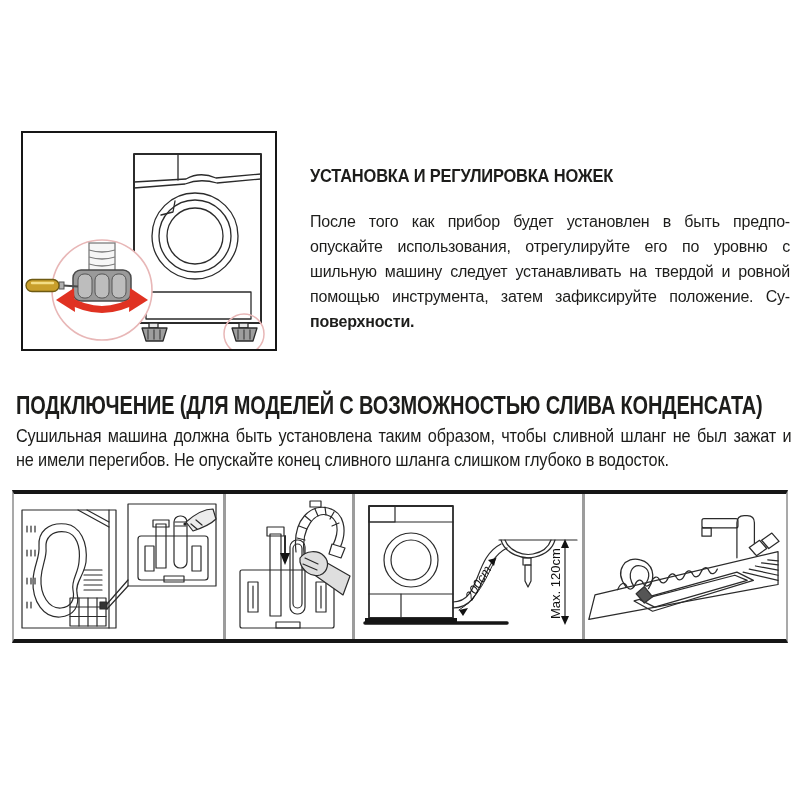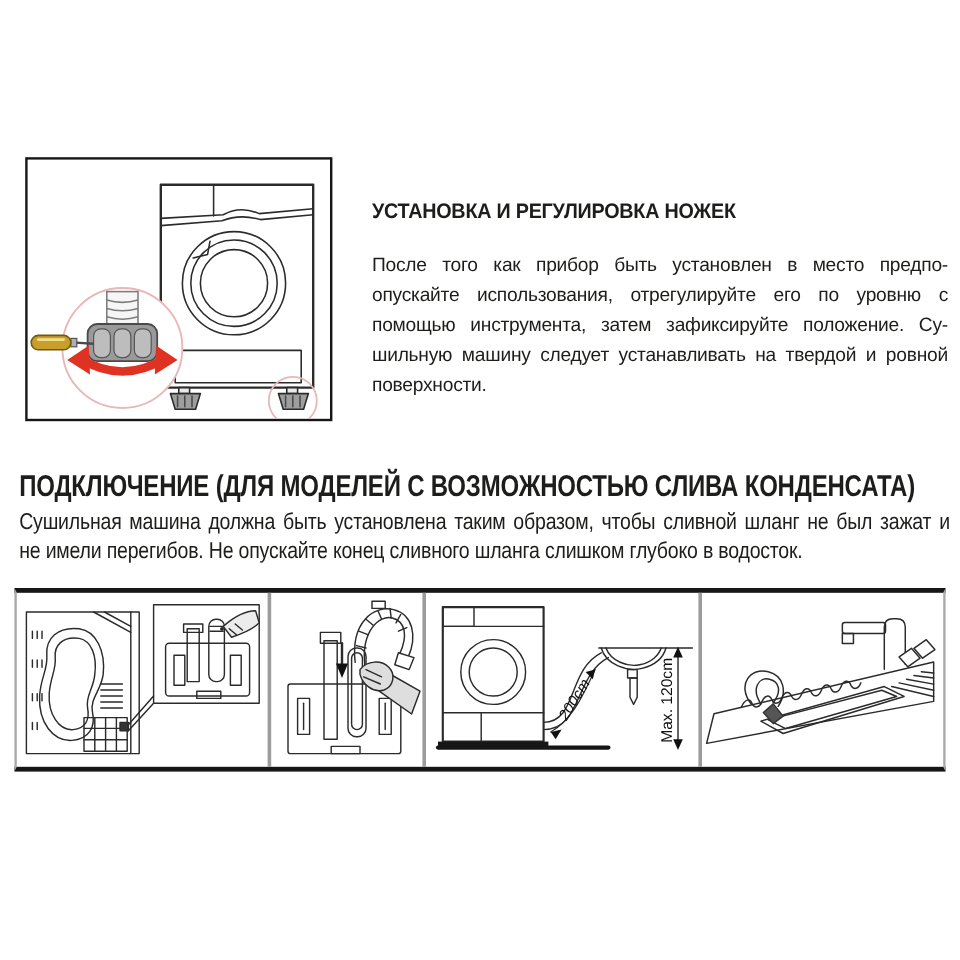--- a/index.html
+++ b/index.html
@@ -10,21 +10,21 @@
   .fig-box{position:absolute;left:21px;top:131px;width:252px;height:216px;
            border:2px solid #161616;background:#fff;}
   .fig-box svg{display:block;width:100%;height:100%;}
 
   
   .install-text{position:absolute;left:310px;top:122px;width:480px;margin-top:44px;}
   .install-heading{font-size:17.5px;font-weight:700;margin:0 0 22px 0;white-space:nowrap;}
   .install-heading span{display:inline-block;transform:scaleX(0.94);transform-origin:0 50%;letter-spacing:-0.2px;}
   .jline{font-size:16px;line-height:25px;letter-spacing:-0.2px;
          text-align:justify;text-align-last:justify;}
-  .jline.last{text-align-last:left;}
+  .jline.last{text-align-last:left;font-weight:bold;}
 
   
   .connect-heading{position:absolute;left:16px;top:391px;font-size:25px;font-weight:700;
                    white-space:nowrap;letter-spacing:-0.2px;
                    transform:scaleX(0.80);transform-origin:0 0;}
   .connect-text{position:absolute;left:16px;top:424px;width:906px;
                 transform:scaleX(0.856);transform-origin:0 0;}
   .cline{font-size:19px;line-height:24px;letter-spacing:-0.2px;
          text-align:justify;text-align-last:justify;}
   .cline.last{text-align-last:left;}
@@ -88,24 +88,24 @@
           <path d="M107,155 L125,167 L106,179 Z"></path>
         </g>
       </g>
     </svg>
   </div>
 
   <div class="install-text">
     <h1 class="install-heading">
       <span>УСТАНОВКА И РЕГУЛИРОВКА НОЖЕК</span>
     </h1>
-    <div class="jline">После того как прибор быть установлен в место предпо-</div>
+    <div class="jline">После того как прибор будет установлен в быть предпо-</div>
     <div class="jline">опускайте использования,  отрегулируйте его по уровню с</div>
+    <div class="jline">шильную машину следует устанавливать на твердой и ровной</div>
     <div class="jline">помощью инструмента, затем зафиксируйте положение. Су-</div>
-    <div class="jline">шильную машину следует устанавливать на твердой и ровной</div>
     <div class="jline last">поверхности.</div>
   </div>
 
   <div class="connect-heading">ПОДКЛЮЧЕНИЕ (ДЛЯ МОДЕЛЕЙ С ВОЗМОЖНОСТЬЮ СЛИВА КОНДЕНСАТА)</div>
   <div class="connect-text">
     <div class="cline">Сушильная машина должна быть установлена таким образом, чтобы сливной шланг не был зажат и</div>
     <div class="cline last">не имели перегибов. Не опускайте конец сливного шланга слишком глубоко в водосток.</div>
   </div>
 
   <div class="strip">

